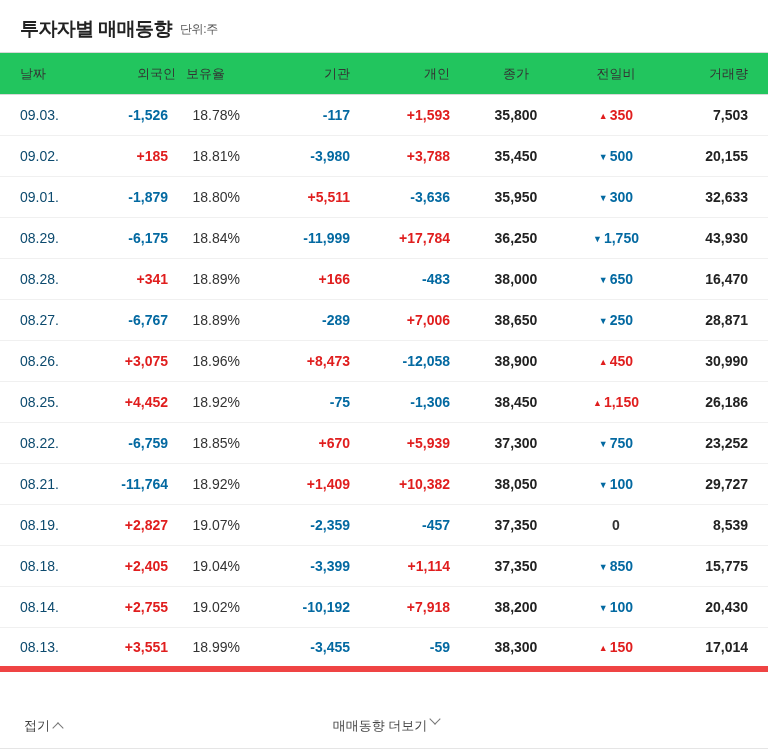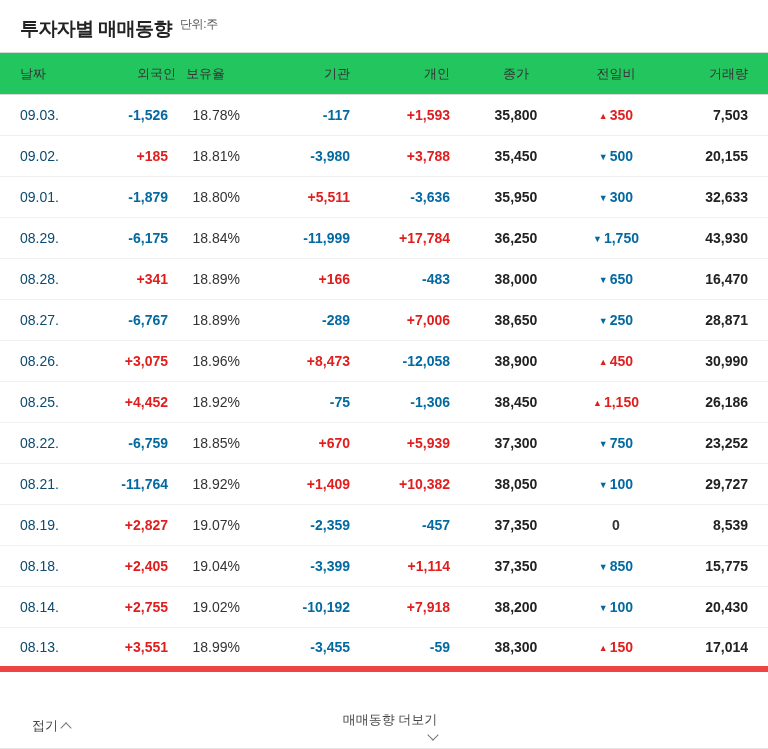--- a/index.html
+++ b/index.html
@@ -18,21 +18,21 @@
   .wrap {
     width: 768px;
     height: 749px;
     position: relative;
     border-bottom: 1px solid #e5e5e5;
   }
   
   .title-bar {
     padding: 16px 20px 10px 20px;
     display: flex;
-    align-items: flex-start;
+    align-items: center;
     gap: 8px;
   }
   .title-main {
     font-size: 19px;
     font-weight: bold;
     letter-spacing: -0.6px;
     color: #222222;
   }
   .title-unit {
     font-size: 12px;
@@ -81,45 +81,44 @@
   .up   { color: #e01e1e; }
   .down { color: #0369a1; }
   .flat { color: #333333; }
 
   .tri-up::before   { content: "\25B2"; font-size: 9px; margin-right: 2px; vertical-align: 1px; }
   .tri-down::before { content: "\25BC"; font-size: 9px; margin-right: 2px; vertical-align: 1px; }
 
   
   .footer {
     position: absolute;
-    left: 12px;
+    left: 4px;
     right: 0;
     bottom: 0;
     height: 44px;
     display: flex;
     align-items: center;
     font-size: 13px;
     color: #444444;
     background: #ffffff;
   }
   .footer .fold {
     position: absolute;
     left: 20px;
     display: inline-flex;
     align-items: center;
     gap: 4px;
     cursor: pointer;
   }
   .footer .more {
     margin: 0 auto;
     display: inline-flex;
-    align-items: flex-end;
+    align-items: flex-start;
     gap: 4px;
     cursor: pointer;
-    flex-direction: column;
   }
   .chev-up, .chev-down {
     display: inline-block;
     width: 8px;
     height: 8px;
     border-left: 1px solid #777;
     border-bottom: 1px solid #777;
   }
   .chev-up   { transform: rotate(135deg); position: relative; top: 2px; }
   .chev-down { transform: rotate(-45deg); position: relative; top: -2px; }

